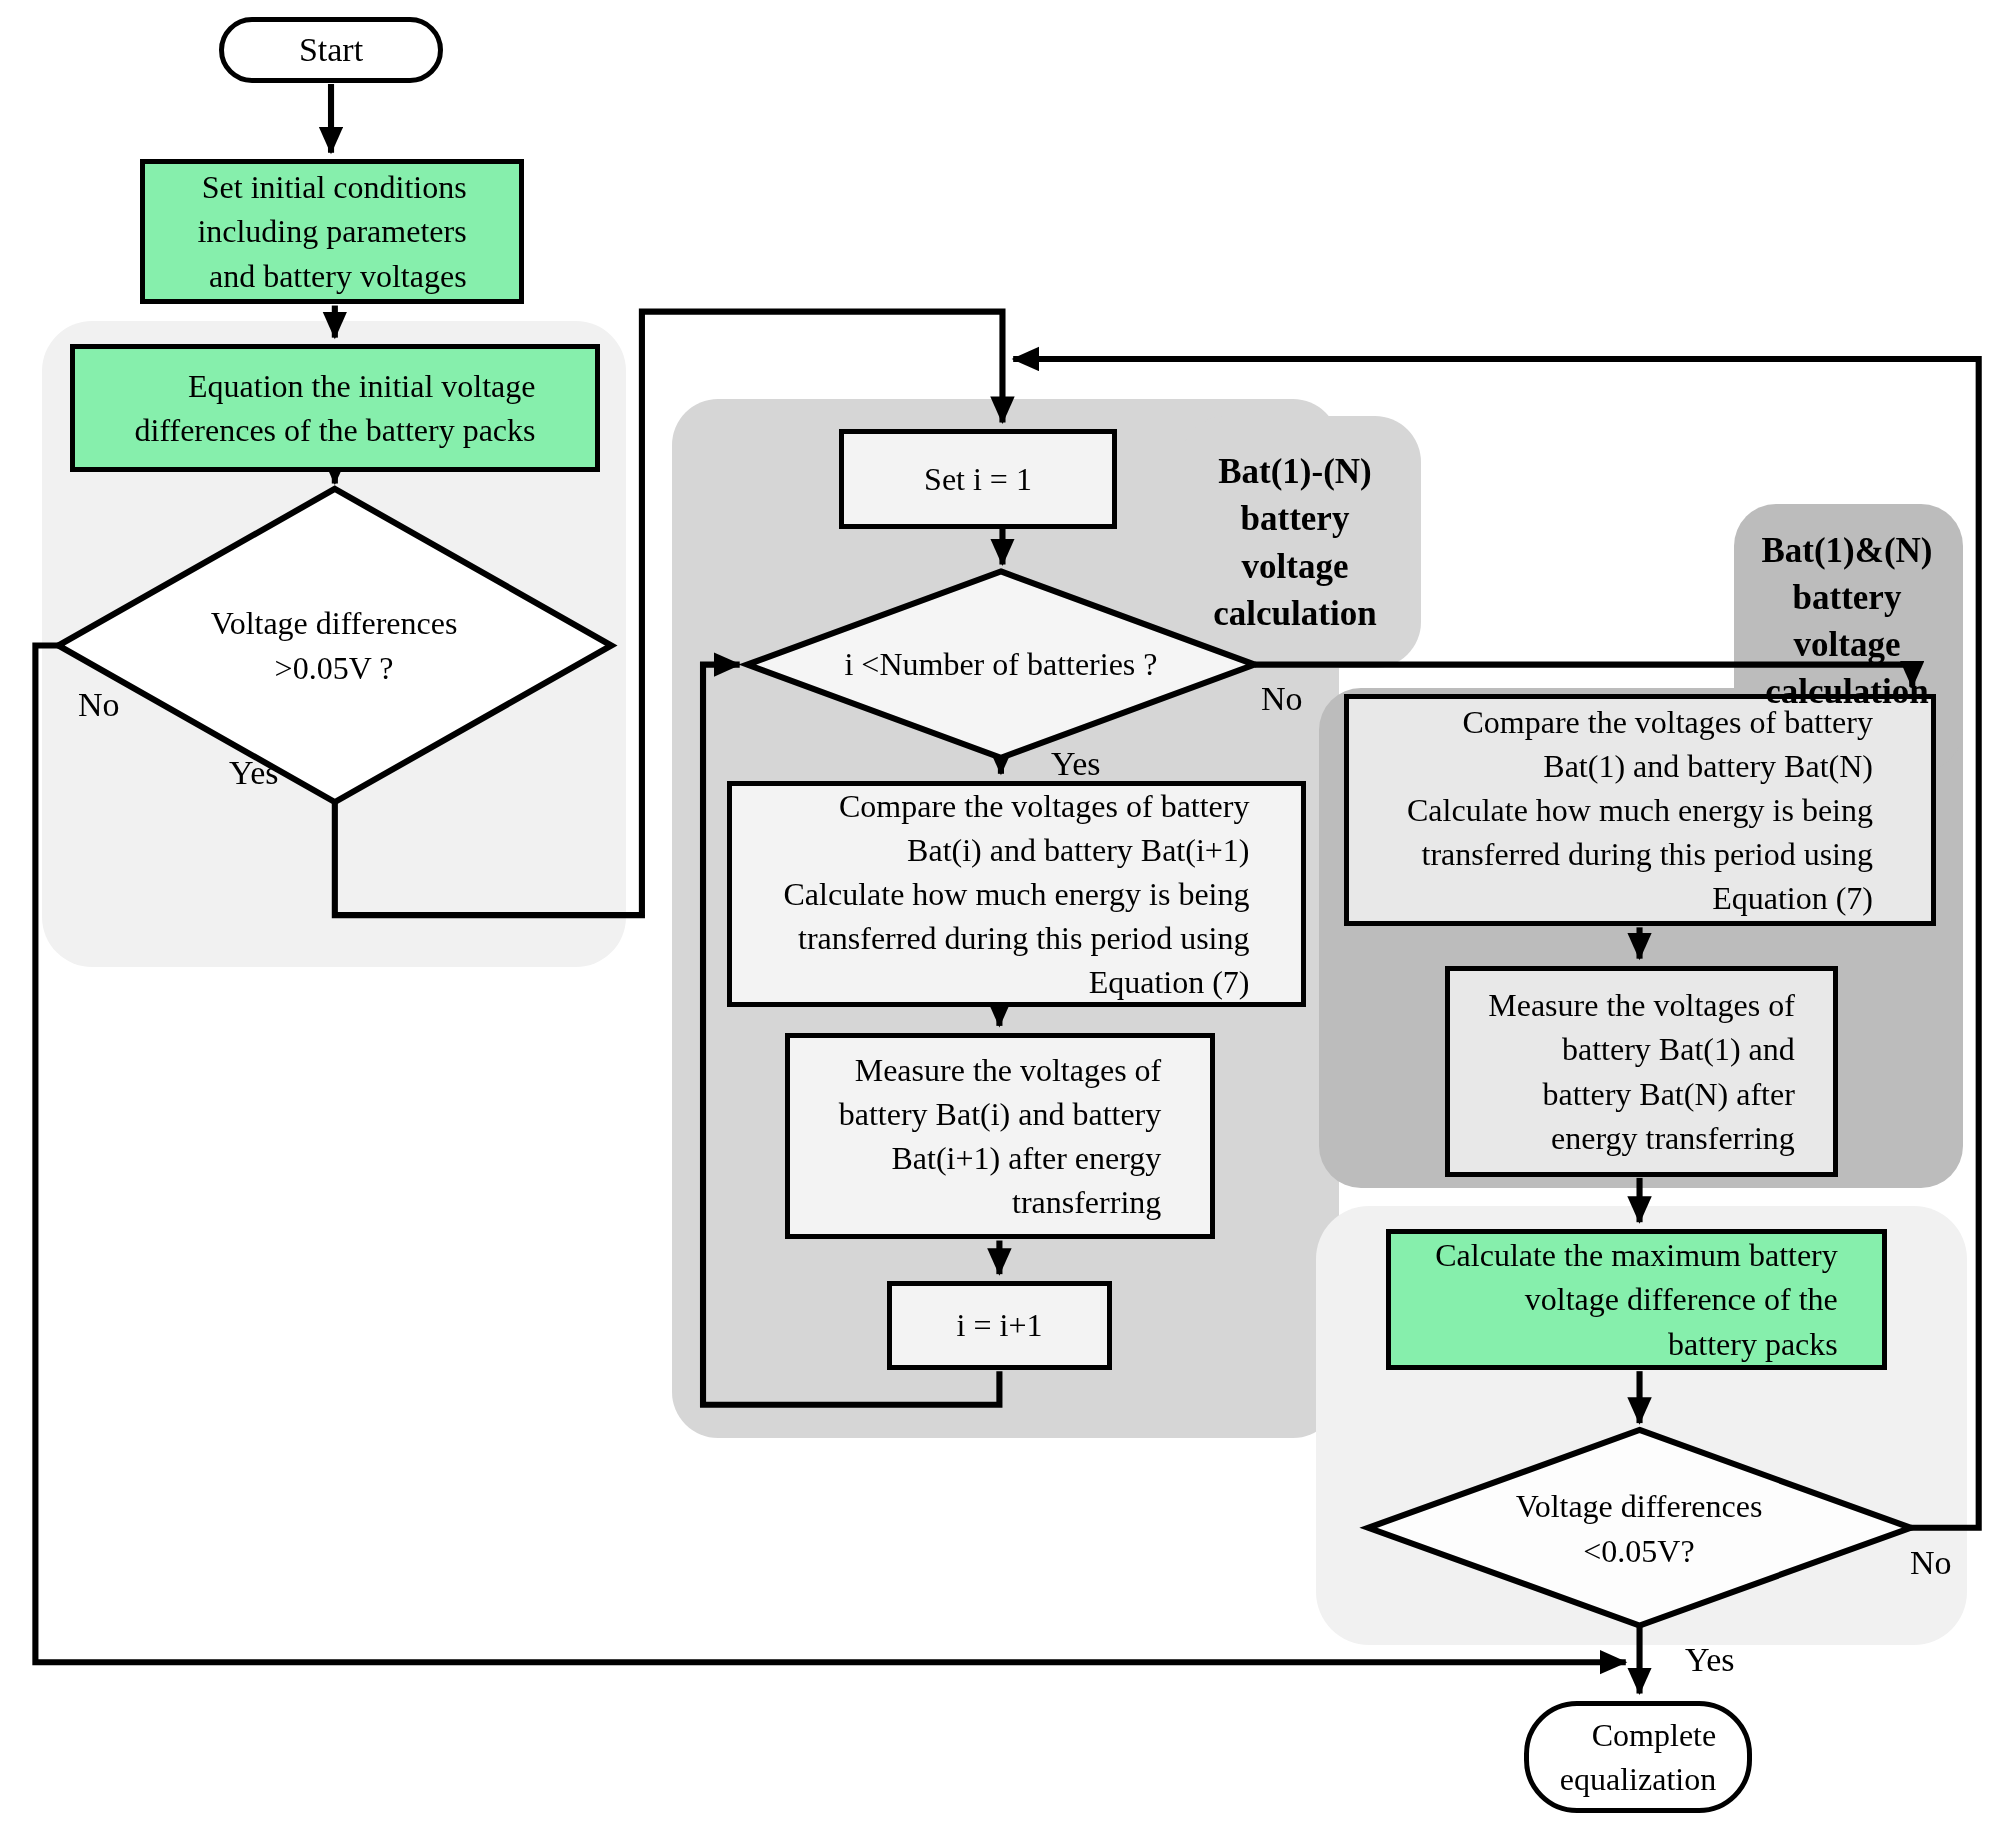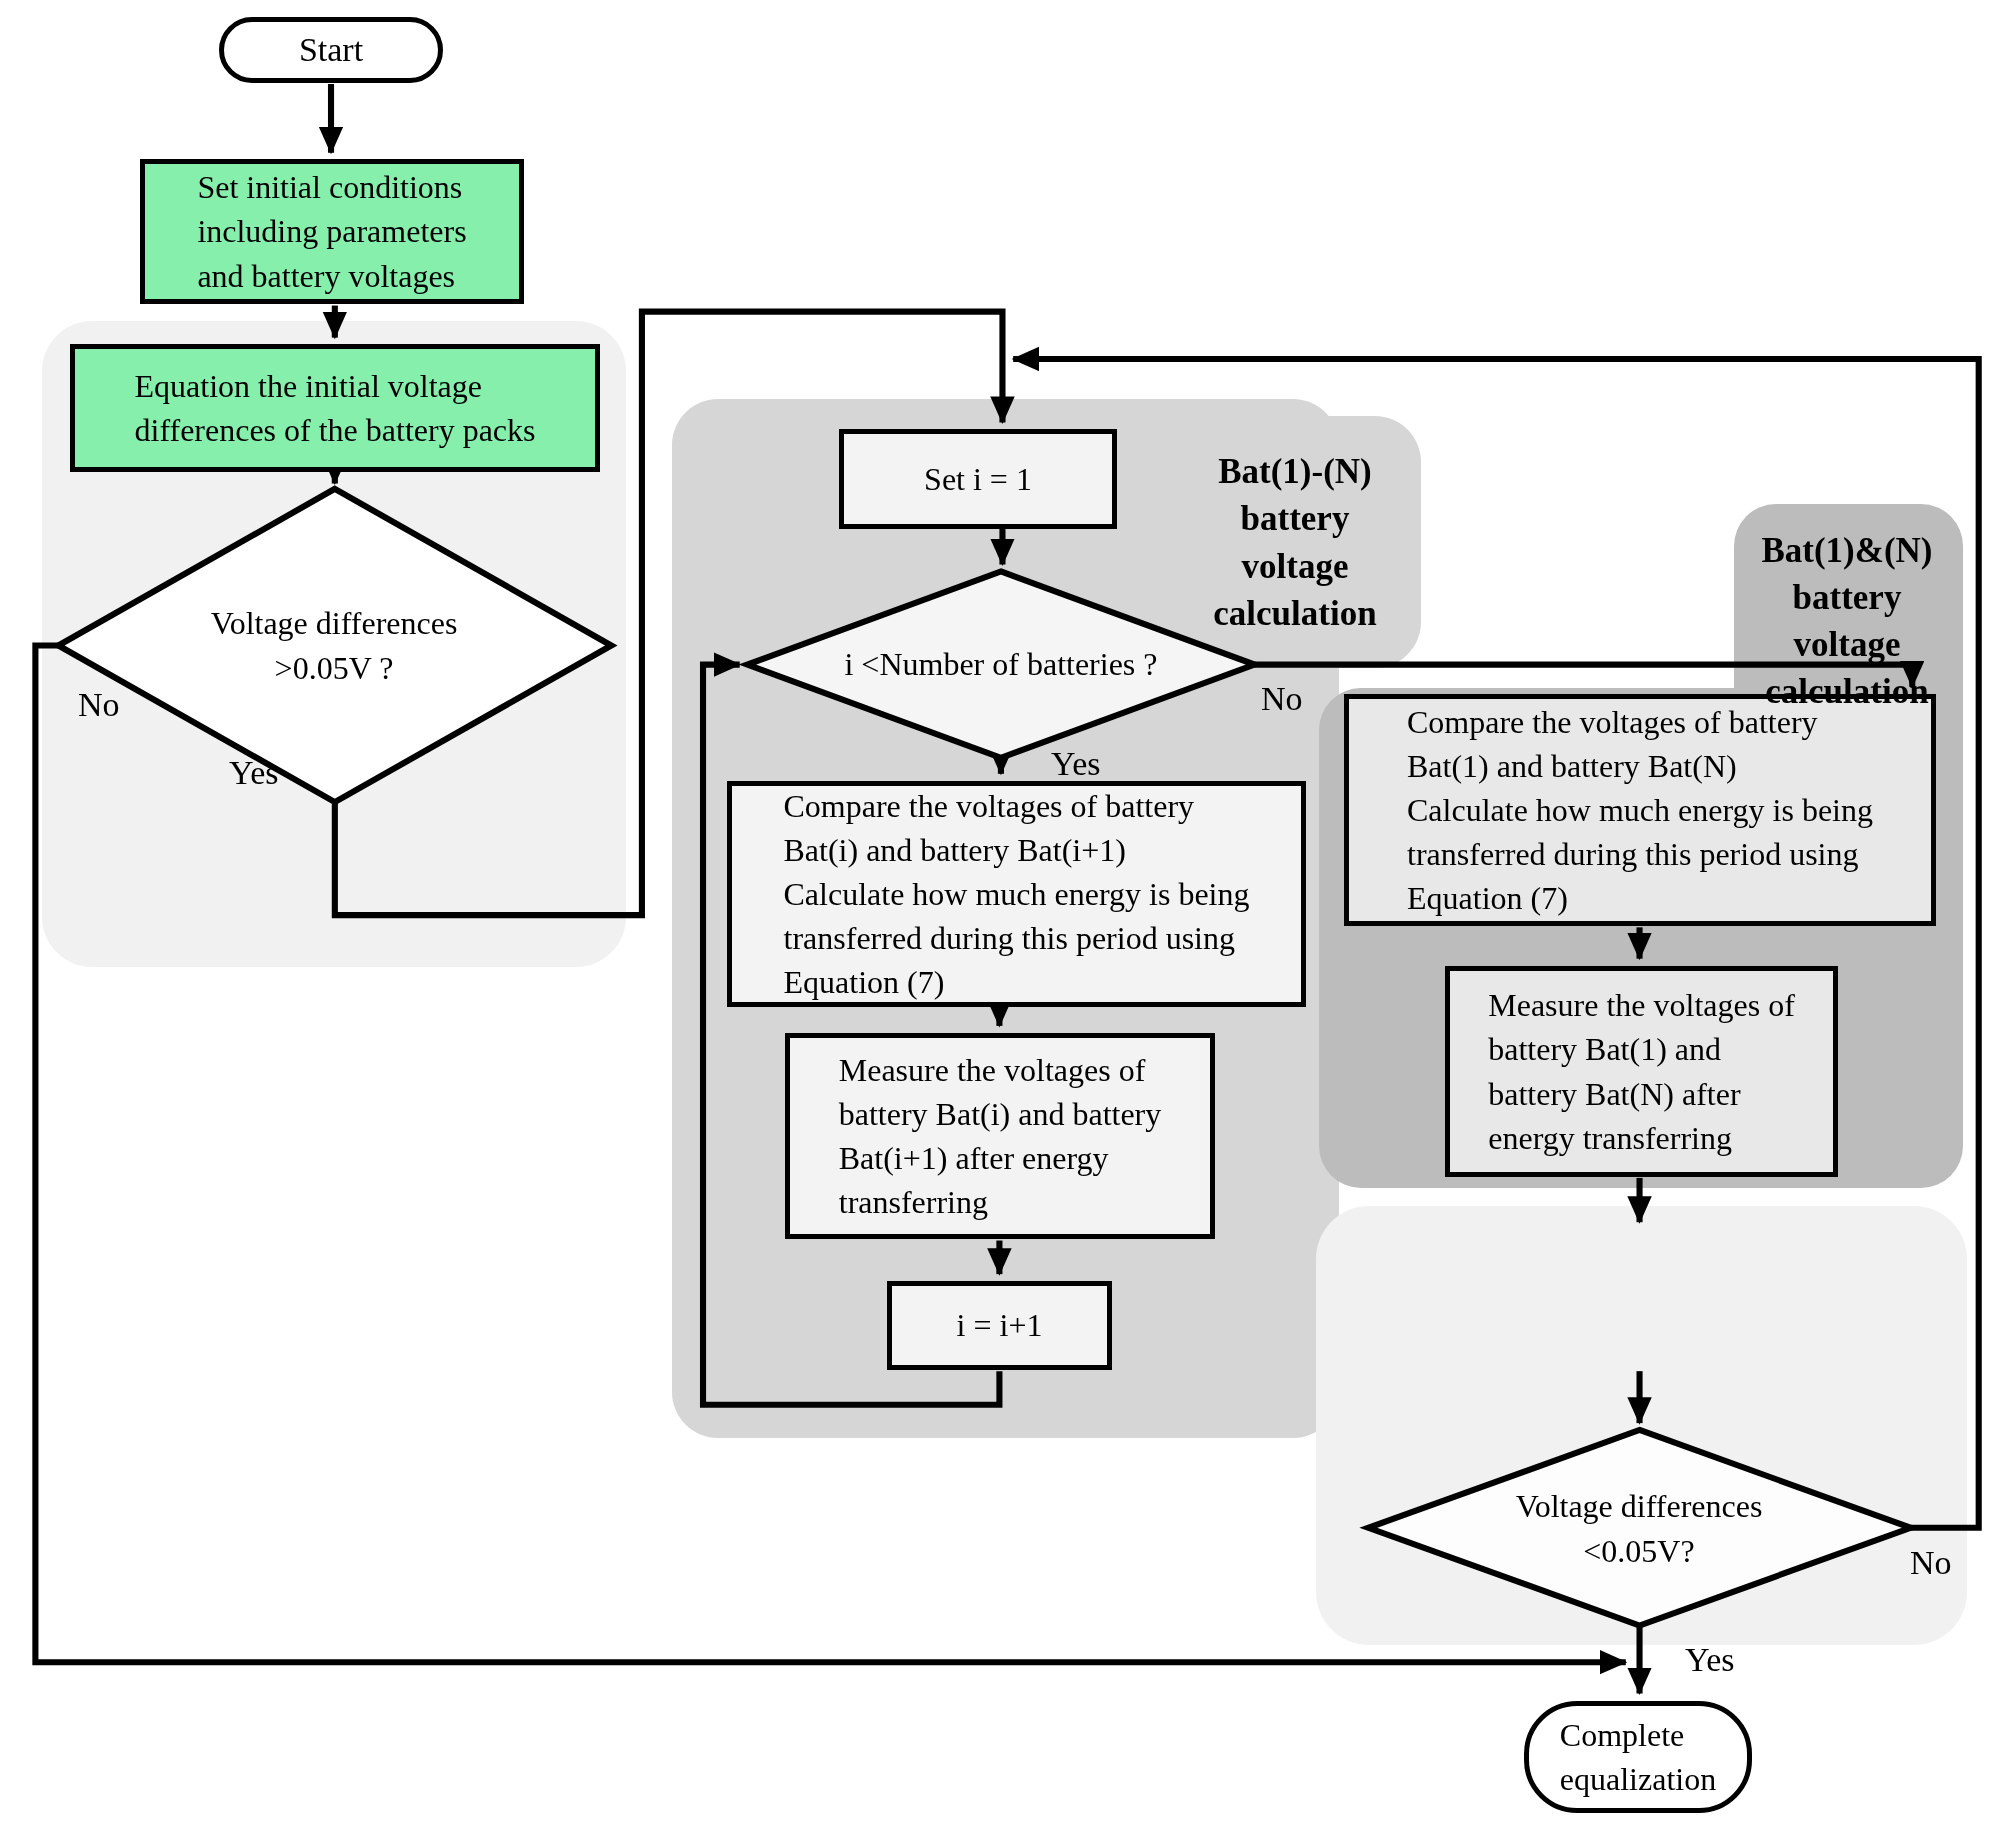--- a/index.html
+++ b/index.html
@@ -4,21 +4,21 @@
 <style>
   html,body{margin:0;padding:0;background:#ffffff;}
   #stage{position:relative;width:1995px;height:1844px;background:#ffffff;overflow:hidden;
          font-family:"Liberation Serif",serif;color:#000;}
   .region{position:absolute;z-index:0;}
   .r-light{background:#f1f1f1;border-radius:50px;}
   .r-med{background:#d6d6d6;border-radius:46px;}
   .r-dark{background:#bcbcbc;border-radius:42px;}
   #wires{position:absolute;left:0;top:0;z-index:1;}
   .node{position:absolute;z-index:2;display:flex;align-items:center;justify-content:center;
-        text-align:left;white-space:pre-line;box-sizing:border-box;
+        text-align:right;white-space:pre-line;box-sizing:border-box;
         border:5.3px solid #000;background:#f3f3f3;font-size:32px;line-height:1.38;font-family:Liberation Serif, serif;}
   .terminal{border-radius:35px;background:#fff;}
   .terminal2{border-radius:53px;background:#fff;}
   .bg-white{background:#86efac;}
   .bg-grayer{background:#e8e8e8;}
   .dtext{position:absolute;z-index:2;display:flex;align-items:center;justify-content:center;
          text-align:center;white-space:pre-line;font-size:32px;line-height:1.38;background:transparent;}
   .elabel{position:absolute;z-index:2;font-size:34px;line-height:1;}
   .glabel{position:absolute;z-index:2;display:flex;align-items:center;justify-content:center;
           text-align:center;white-space:pre-line;font-weight:bold;font-size:35px;line-height:1.35;}
@@ -99,20 +99,23 @@
 Bat(1) and battery Bat(N)
 Calculate how much energy is being
 transferred during this period using
 Equation (7)</div>
 
   <div class="node bg-grayer" style="left:1445px;top:966px;width:393px;height:211px;">Measure the voltages of
 battery Bat(1) and
 battery Bat(N) after
 energy transferring</div>
 
+  <div class="node bg-white" style="left:1386px;top:1229px;width:501px;height:141px;">Calculate the maximum battery
+voltage difference of the
+battery packs</div>
 
   <div class="dtext" style="left:1410px;top:1479px;width:458px;height:99px;">Voltage differences
 &lt;0.05V?</div>
 
   <div class="node terminal2" style="left:1524px;top:1701px;width:228px;height:112px;">Complete
 equalization</div>
 
   <div class="elabel" style="left:78px;top:688px;">No</div>
   <div class="elabel" style="left:229px;top:756px;">Yes</div>
   <div class="elabel" style="left:1051px;top:747px;">Yes</div>

